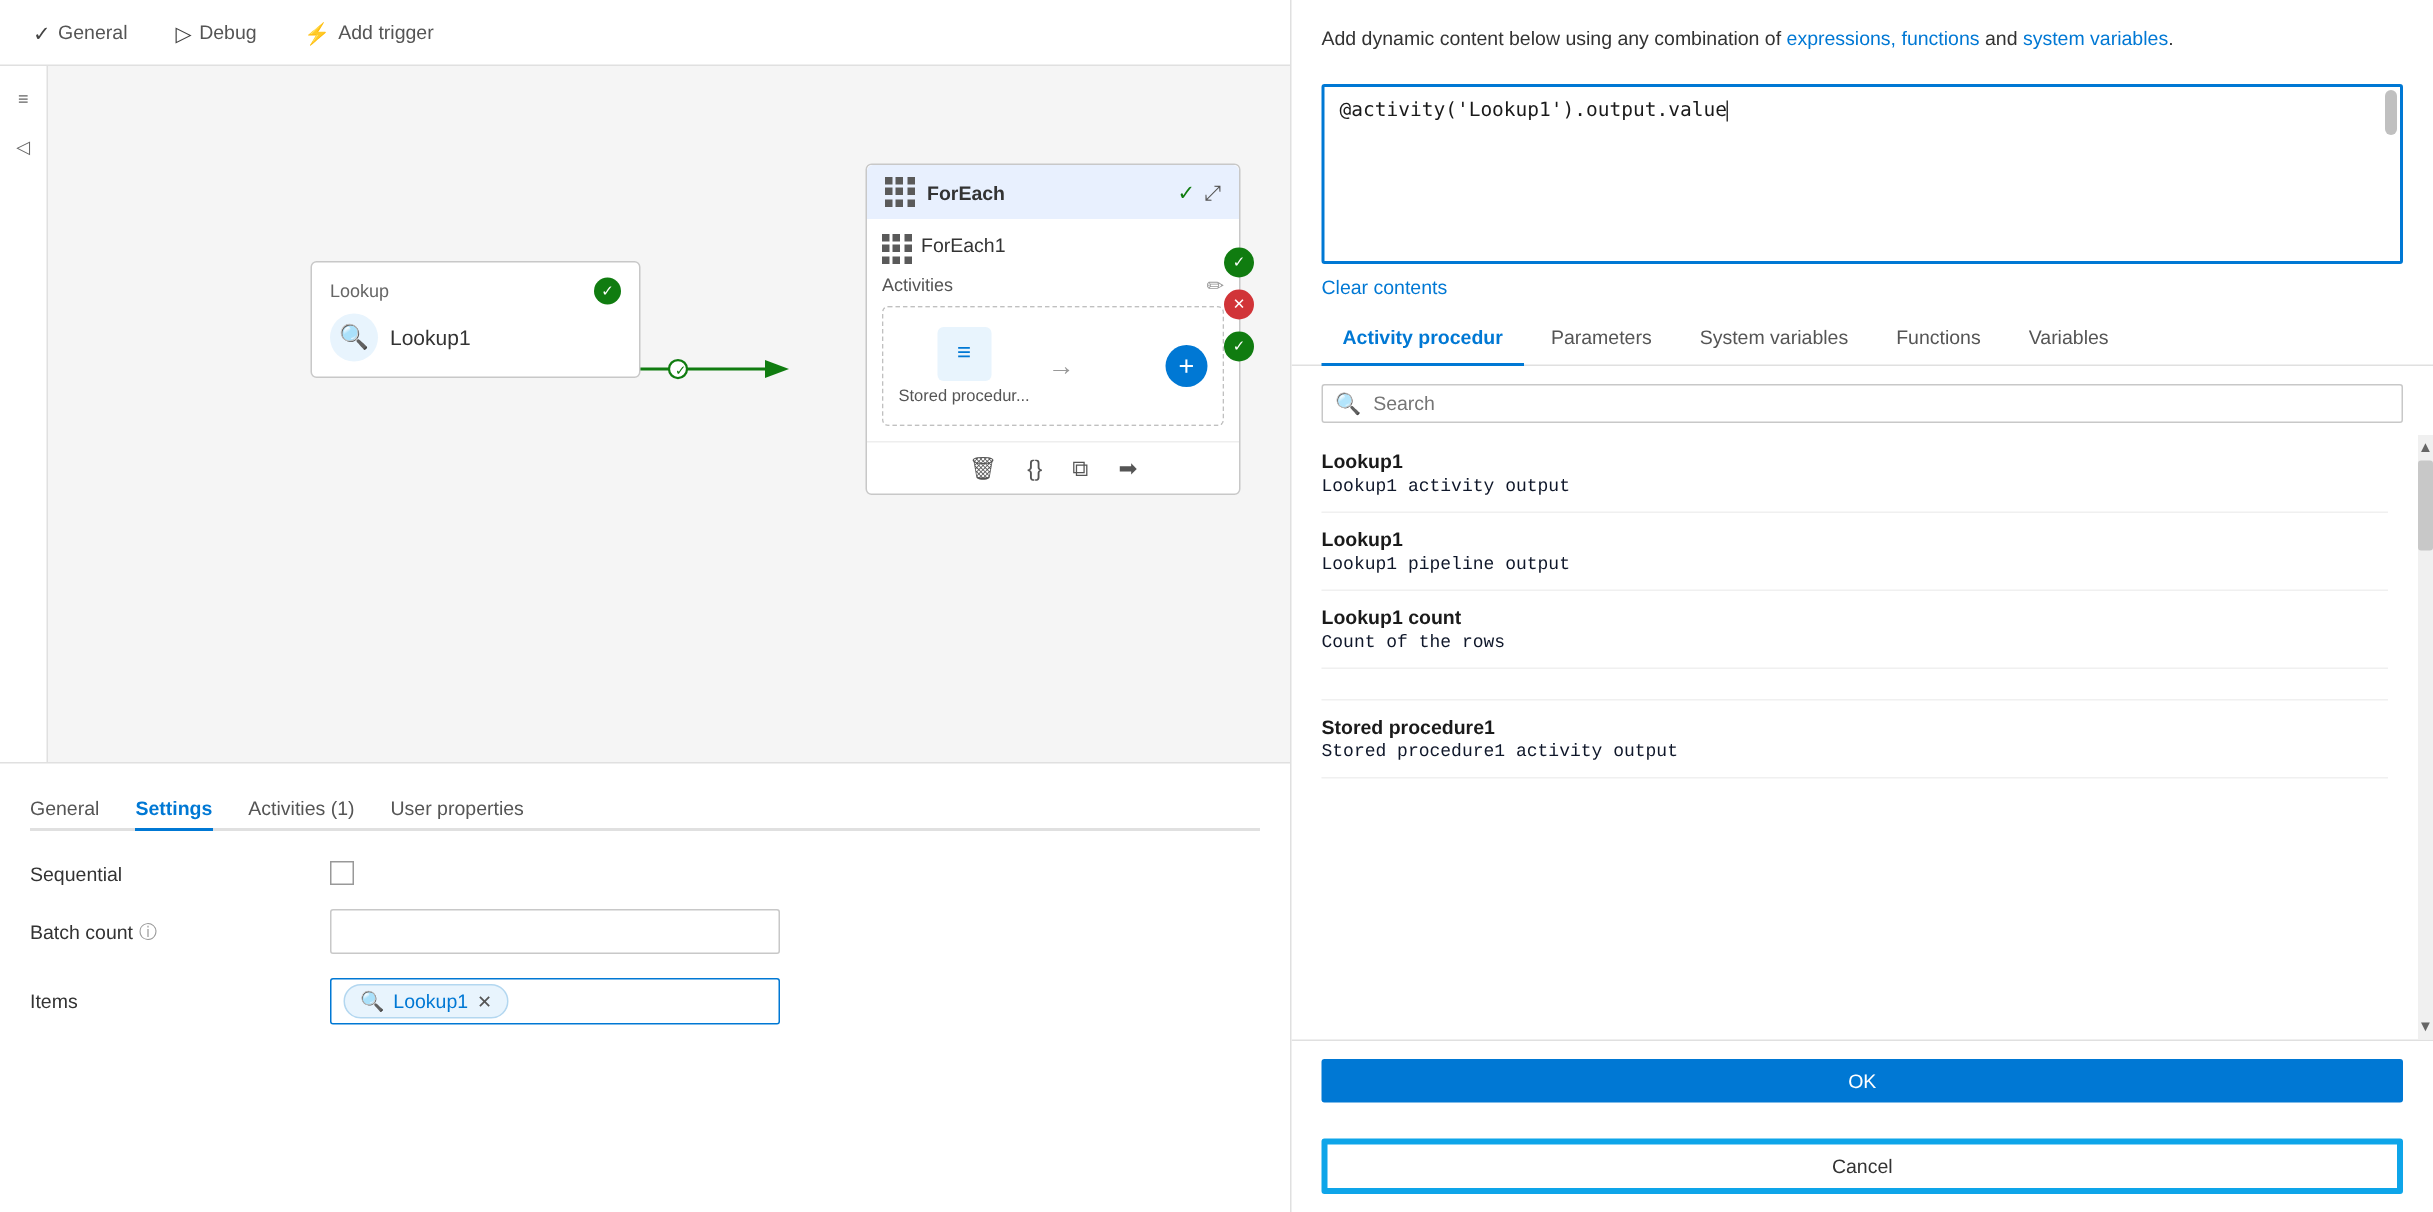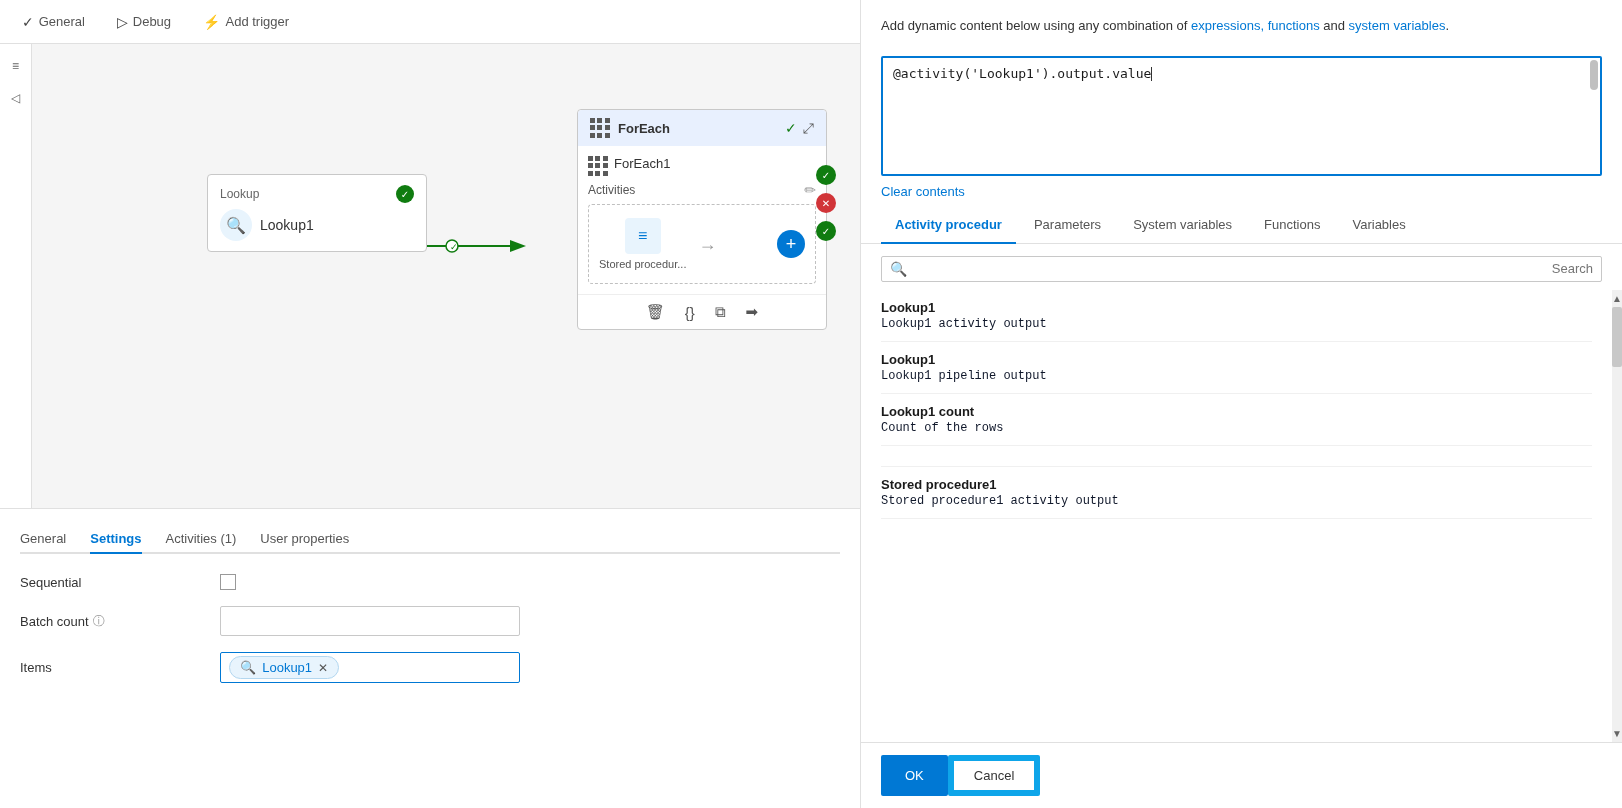--- a/index.html
+++ b/index.html
@@ -387,21 +387,20 @@
       padding: 4px 8px;
       gap: 8px;
       background: #fff;
     }
     .search-input-wrap input {
       border: none;
       outline: none;
       font-size: 13px;
       flex: 1;
       color: #333;
-      text-align: right;
     }
     .search-icon-text { color: #999; font-size: 14px; }
 
     
     .activity-list {
       flex: 1;
       overflow-y: auto;
       padding: 0 20px;
     }
     .activity-item {
@@ -444,37 +443,38 @@
       font-size: 10px;
       color: #666;
       padding: 3px;
       cursor: pointer;
     }
 
     
     .action-buttons {
       padding: 12px 20px;
       display: flex;
-      gap: 0;
+      gap: 24px;
       border-top: 1px solid #e0e0e0;
       margin-top: auto;
+      flex-direction: column;
     }
     .btn-ok {
       background: #0078d4;
       color: #fff;
       border: none;
       padding: 7px 24px;
       font-size: 13px;
       border-radius: 2px;
       cursor: pointer;
     }
     .btn-cancel {
       background: #fff;
       color: #333;
-      border: 6px solid #0ea5e9;
+      border: 4px solid #0ea5e9;
       padding: 7px 20px;
       font-size: 13px;
       border-radius: 2px;
       cursor: pointer;
     }
 
     
     .mini-sidebar {
       width: 32px;
       background: #fff;

